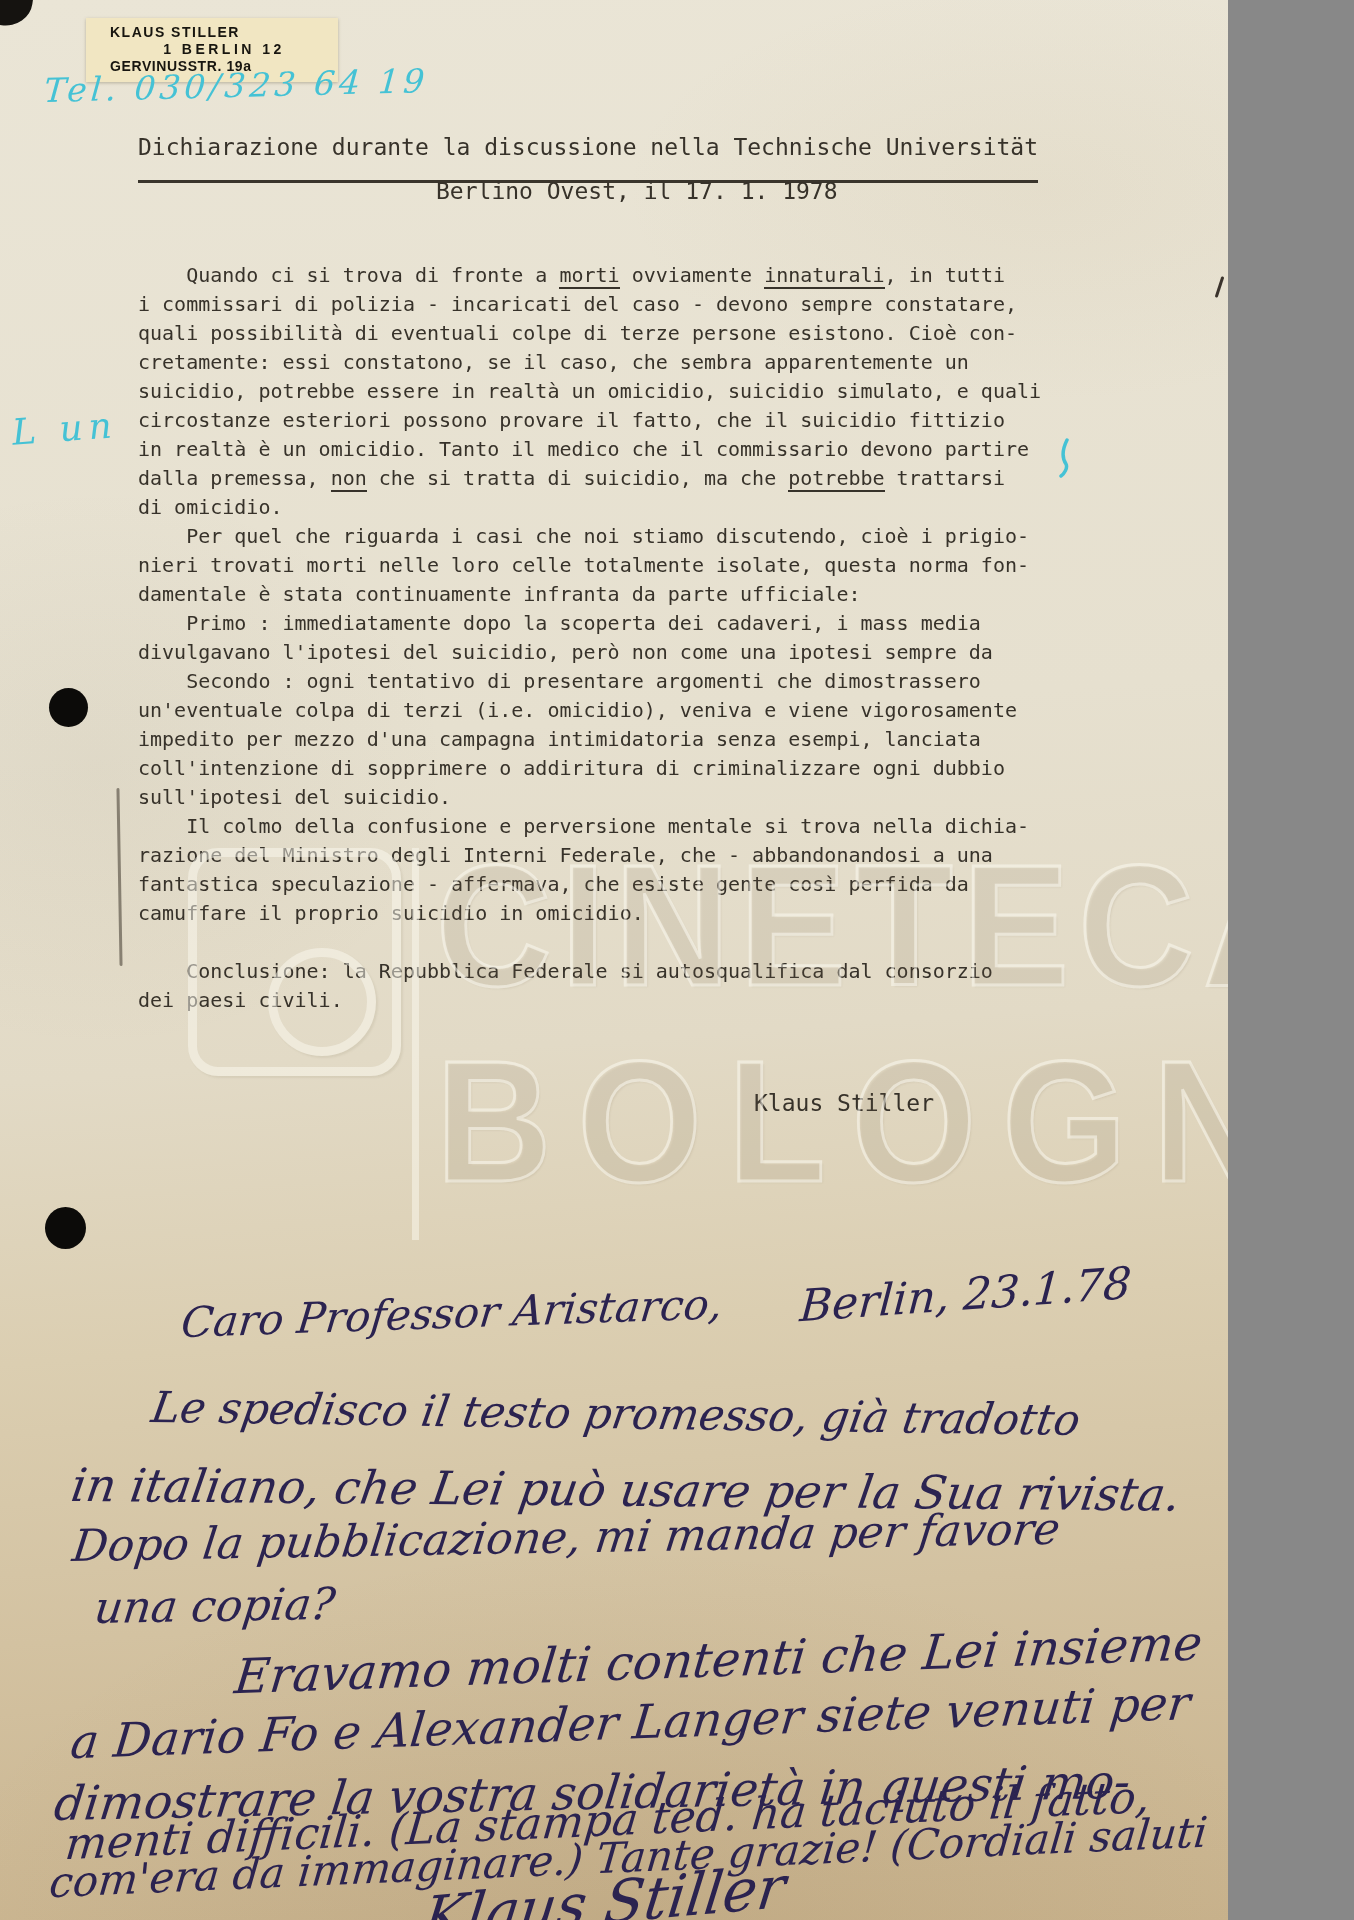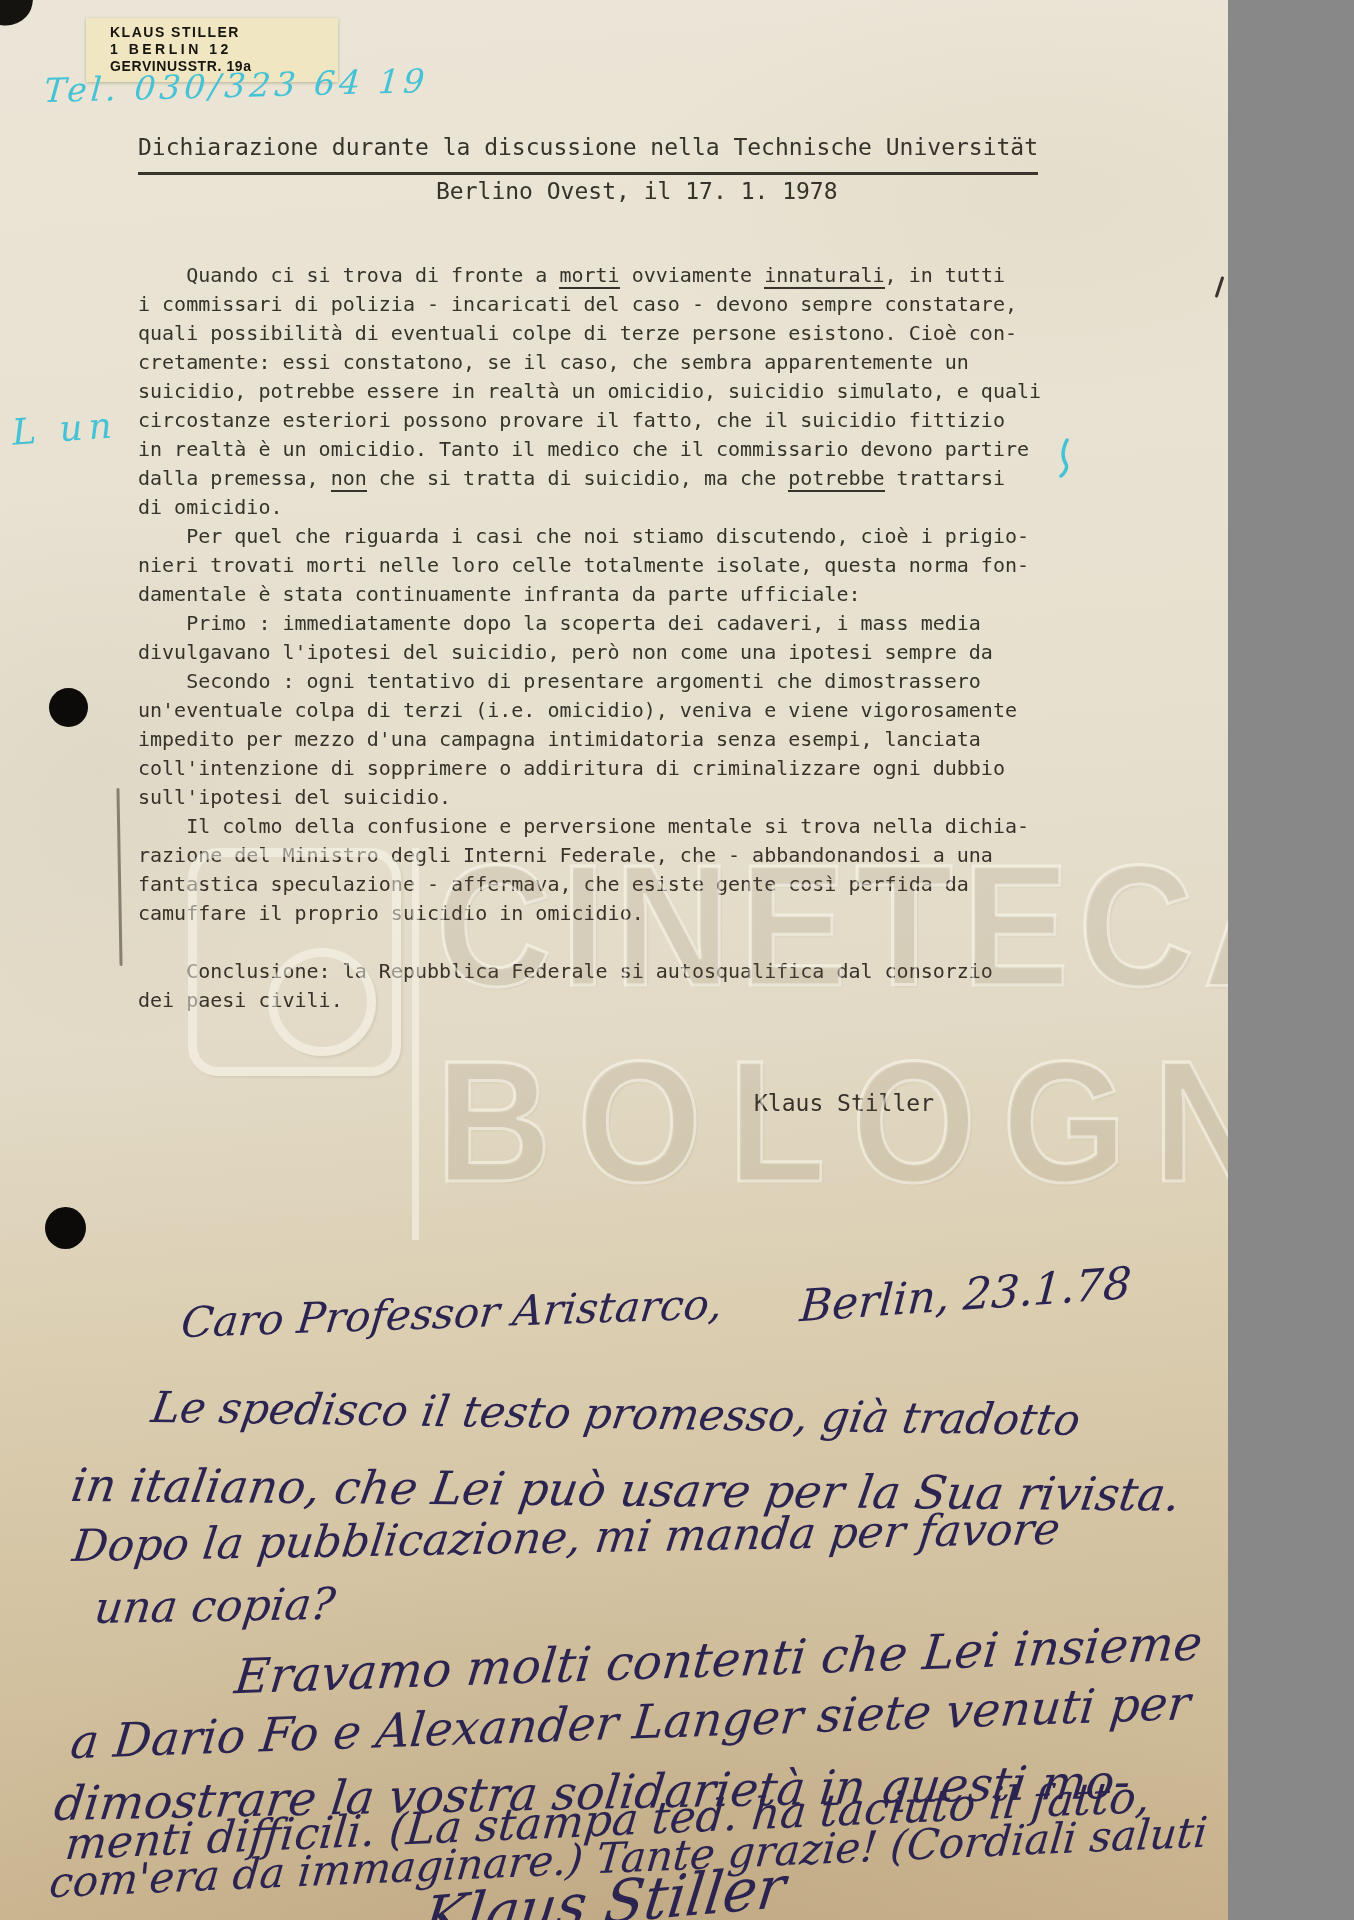--- a/index.html
+++ b/index.html
@@ -13,30 +13,30 @@
       radial-gradient(600px 300px at 85% 10%, rgba(190,170,130,0.10), transparent 70%),
       radial-gradient(500px 400px at 8% 40%, rgba(130,120,95,0.07), transparent 70%),
       radial-gradient(900px 500px at 50% 100%, rgba(120,90,50,0.10), transparent 75%);
   }
   
   .addr-label{position:absolute;left:86px;top:18px;width:252px;height:64px;background:#f1e6c2;
     box-shadow:0 1px 3px rgba(90,80,50,0.35);padding:6px 0 0 24px;box-sizing:border-box;
     font-family:"Liberation Sans",sans-serif;font-weight:bold;color:#17150f;}
   .addr-label div{font-size:14px;line-height:17px;}
   .addr-l1{letter-spacing:1.5px;}
-  .addr-l2{letter-spacing:3.5px;}
+  .addr-l2{letter-spacing:3.5px;text-align:center;}
   .addr-l3{letter-spacing:0.6px;}
   
   .pen-blue{color:#45c2d5;font-family:"DejaVu Serif",serif;font-style:italic;}
   .tel-note{position:absolute;left:44px;top:66px;font-size:33px;letter-spacing:4px;transform:rotate(-1.5deg) skewX(-6deg);}
   .margin-note{position:absolute;left:12px;top:408px;font-size:36px;transform:rotate(-4deg);letter-spacing:6px;}
   .blue-tick{position:absolute;left:1058px;top:438px;width:14px;height:40px;}
   
   .typed{color:#37322a;}
-  .doc-title{position:absolute;left:138px;top:134px;font-size:23px;border-bottom:3px solid #3a352c;padding-bottom:12px;white-space:pre;}
+  .doc-title{position:absolute;left:138px;top:134px;font-size:23px;border-bottom:3px solid #3a352c;padding-bottom:20px;white-space:pre;}
   .doc-date{position:absolute;left:392px;top:178px;font-size:23px;white-space:pre;margin-left:44px;}
   .body-block{position:absolute;left:138px;top:261px;font-size:20px;line-height:29px;}
   .tline{white-space:pre;height:29px;}
   .tline .u{border-bottom:2px solid #37322a;}
   .typed-sig{position:absolute;left:754px;top:1090px;font-size:23px;white-space:pre;}
   .pen-comma{position:absolute;left:1218px;top:276px;width:3px;height:22px;background:#3b332c;transform:rotate(18deg);border-radius:2px;}
   .margin-line{position:absolute;left:118px;top:788px;width:3px;height:178px;background:rgba(62,55,44,0.55);transform:rotate(-1deg);border-radius:2px;}
   
   .wm{position:absolute;pointer-events:none;color:transparent;-webkit-text-stroke:3px rgba(252,249,240,0.55);
       font-family:"Liberation Sans",sans-serif;font-weight:bold;text-shadow:2px 2px 2px rgba(120,105,80,0.12);}

